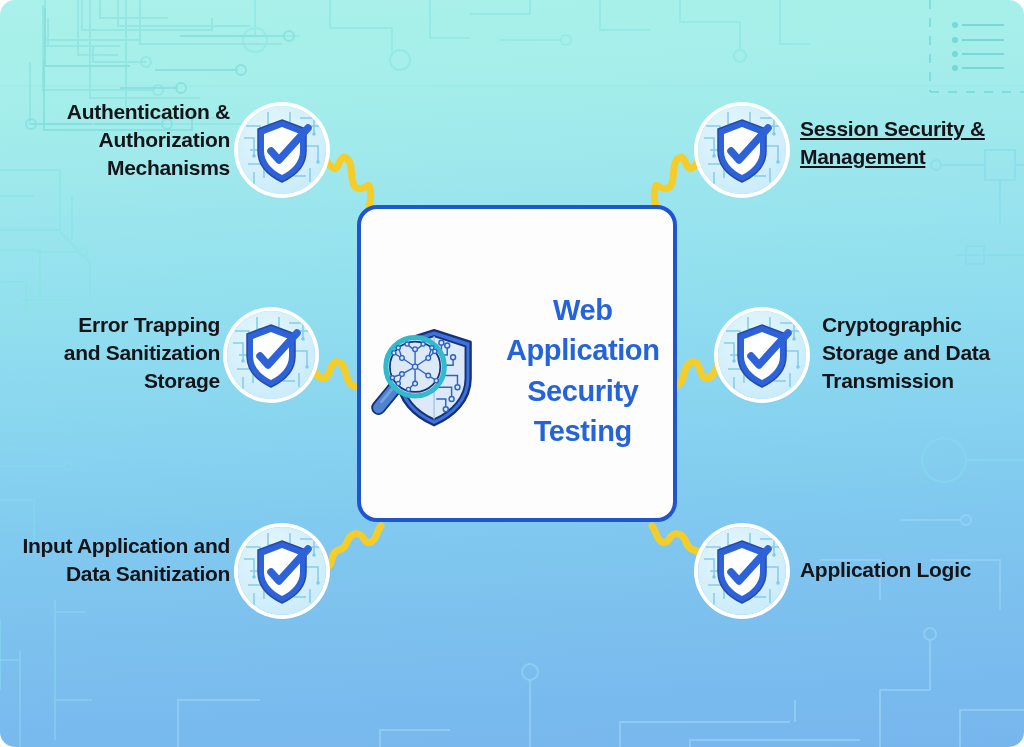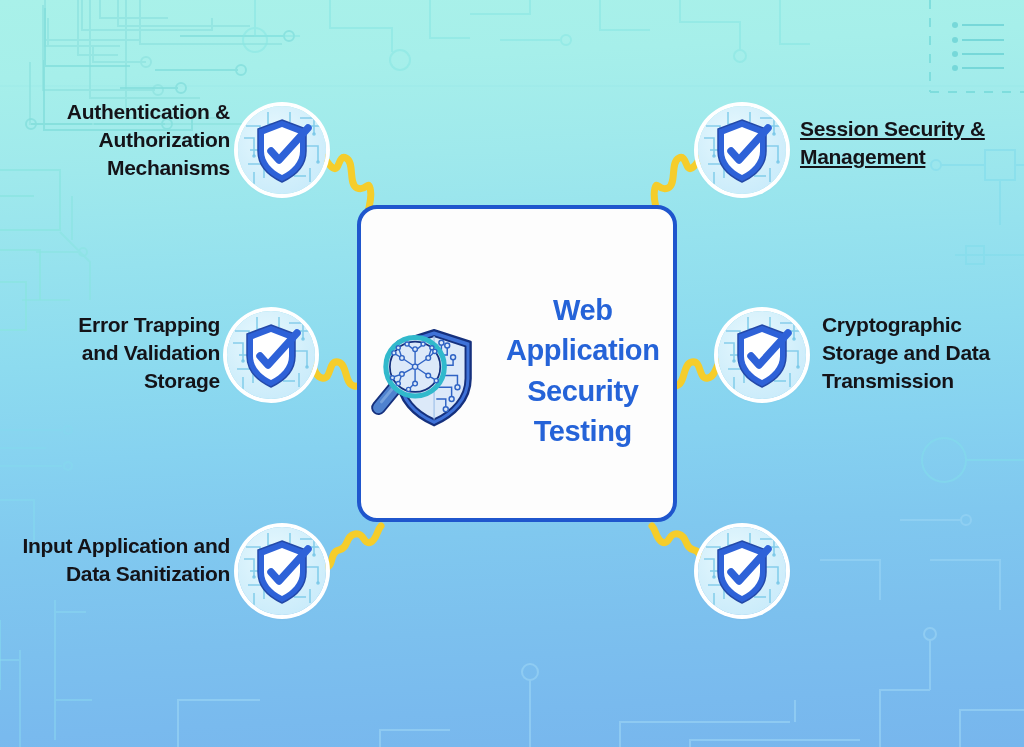--- a/index.html
+++ b/index.html
@@ -22,20 +22,21 @@
         #a6efea 10%,
         #9fe9ec 22%,
         #96e2ee 34%,
         #8ddbef 46%,
         #86d2f0 58%,
         #80c8ef 70%,
         #7cc0ee 82%,
         #79baee 92%,
         #77b6ed 100%);
     overflow: hidden;
+    border-radius: 15px;
   }
 
   .bg-deco {
     position: absolute;
     left: 0;
     top: 0;
     width: 1024px;
     height: 747px;
     pointer-events: none;
   }
@@ -323,21 +324,21 @@
       <path d="M33 45 L41 54 L70 22" stroke="#2e62d8" stroke-width="7.5" fill="none" stroke-linecap="round" stroke-linejoin="round"></path>
     </svg>
   </div>
   <div class="node-label label-right" style="left:800px; top:115px; width:225px;text-decoration:underline;">
     <div>Session Security &amp;</div>
     <div>Management</div>
   </div>
 
   <div class="node-label label-left" style="left:20px; top:311px; width:200px;">
     <div>Error Trapping</div>
-    <div>and Validation</div>
+    <div>and Sanitization</div>
     <div>Storage</div>
   </div>
   <div class="badge" style="left:227px; top:311px;">
     <svg width="88" height="88" viewBox="0 0 88 88" xmlns="http://www.w3.org/2000/svg">
       <g stroke="#79c8e8" stroke-width="1.6" fill="none" opacity="0.85">
         <path d="M8 20 L22 20 L22 34"></path>
           <path d="M6 32 L16 32 L16 50"></path>
         <path d="M10 58 L26 58 L26 72"></path>
           <path d="M16 66 L16 78"></path>
         <path d="M30 6 L30 18 L44 18"></path>
@@ -445,20 +446,23 @@
       <g fill="#79c8e8" opacity="0.9">
         <circle cx="22" cy="34" r="1.8"></circle>
           <circle cx="16" cy="50" r="1.8"></circle>
         <circle cx="76" cy="28" r="1.8"></circle>
           <circle cx="80" cy="56" r="1.8"></circle>
       </g>
       <path d="M44 14 L68 23 L68 45 C68 60 57 70 44 76 C31 70 20 60 20 45 L20 23 Z" fill="#2e62d8" stroke="#2449a8" stroke-width="1.5"></path>
       <path d="M44 21 L62 28 L62 45 C62 56 54 64 44 69 C34 64 26 56 26 45 L26 28 Z" fill="#ffffff"></path>
       <path d="M33 45 L41 54 L70 22" stroke="#2e62d8" stroke-width="7.5" fill="none" stroke-linecap="round" stroke-linejoin="round"></path>
     </svg>
+  </div>
+  <div class="node-label label-right" style="left:800px; top:556px; width:224px;">
+    <div>Application Logic</div>
   </div>
 
   <div class="center-card">
     <svg class="center-icon" viewBox="0 0 180 140" xmlns="http://www.w3.org/2000/svg">
 
       <path d="M100 6 L150 22 L150 72 C150 102 128 124 100 136 C72 124 50 102 50 72 L50 22 Z" fill="#3f72d8" stroke="#15307d" stroke-width="3.2" stroke-linejoin="round"></path>
       <path d="M100 14 L143 28 L143 72 C143 98 124 117 100 128 C76 117 57 98 57 72 L57 28 Z" fill="#dce9f9" stroke="#15307d" stroke-width="2.6" stroke-linejoin="round"></path>
       <path d="M100 14 L100 128" stroke="#9ec0ea" stroke-width="1.6"></path>
 
       <g stroke="#2f63c4" stroke-width="2" fill="none">

